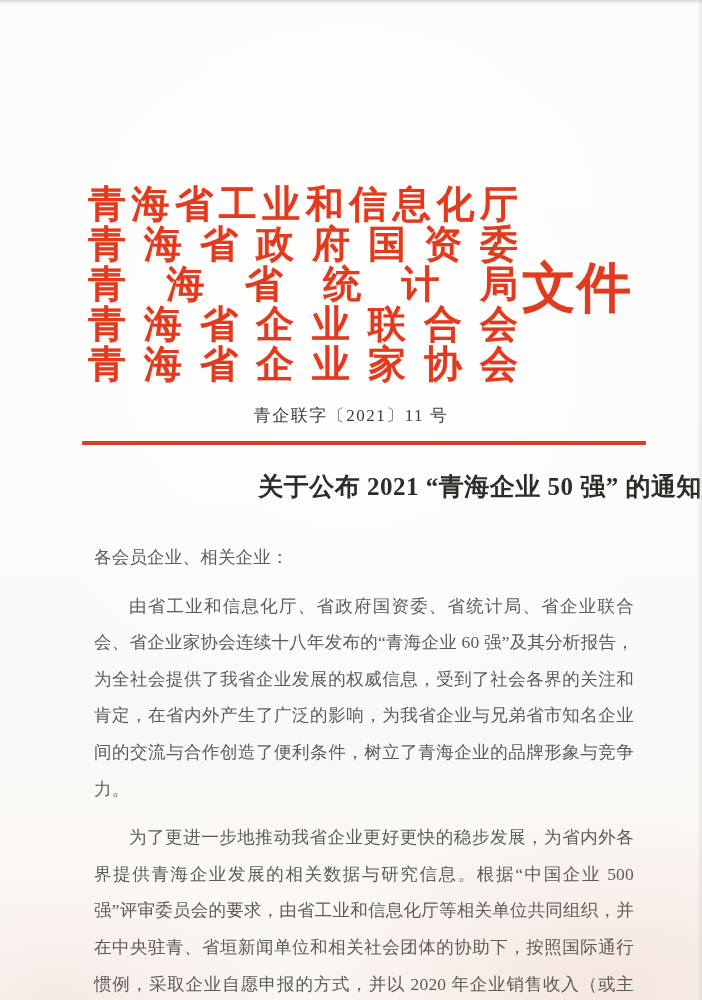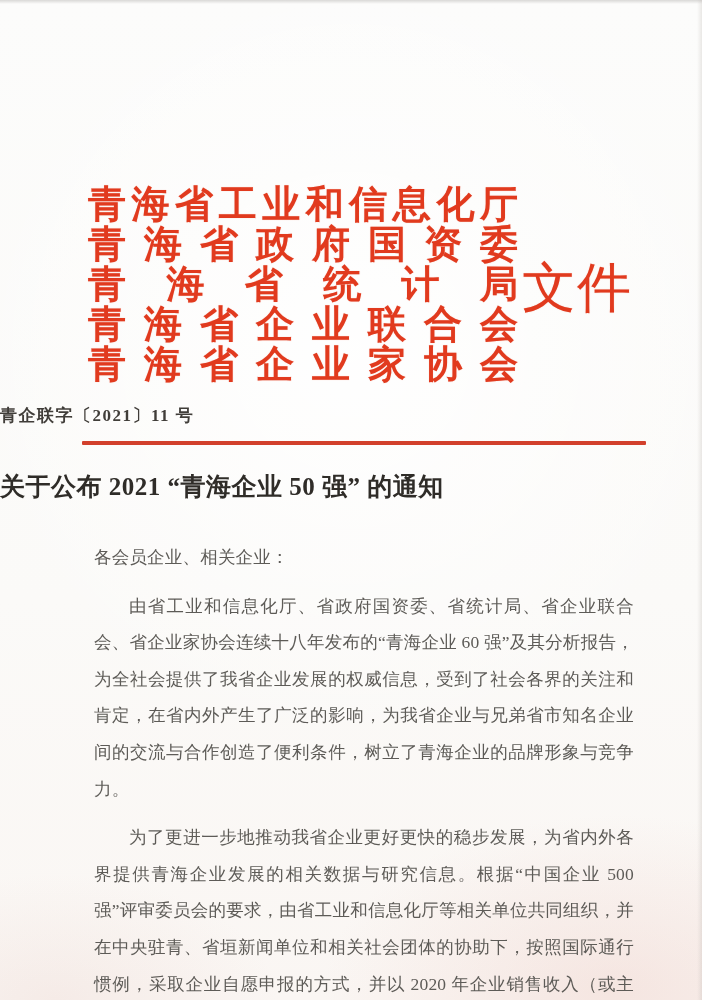--- a/index.html
+++ b/index.html
@@ -47,59 +47,59 @@
     height: 40px;
     line-height: 40px;
     font-size: 38px;
     font-weight: 900;
     color: var(--header-red, #e13a1e);
     white-space: nowrap;
     text-shadow: 0 0 1px rgba(225,58,30,0.35);
   }
   .lh-suffix {
     font-size: 54px;
-    font-weight: 400;
+    font-weight: 700;
     color: var(--header-red, #e13a1e);
     line-height: 1;
     margin-left: 4px;
     letter-spacing: 1px;
     text-shadow: 0 0 1px rgba(225,58,30,0.35);
     transform: translateY(4px);
   }
 
   
   .doc-number {
     position: absolute;
     top: 404px; left: 0; right: 0;
-    text-align: left;
+    text-align: center;
     font-size: 17px;
     letter-spacing: 1.5px;
     color: #403d39;
-    font-weight: bold;
   }
 
   
   .red-divider {
     position: absolute;
     top: 441px; left: 82px;
     width: 564px; height: 4px;
     background: var(--divider-red, #d2402c);
     border-radius: 1px;
   }
 
   
   .doc-title {
     position: absolute;
     top: 470px; left: 0; right: 0;
     margin: 0;
-    text-align: left;
+    text-align: right;
     font-size: 25px;
     font-weight: 700;
     letter-spacing: 0.5px;
     color: #2f2c28;
+    padding-left: 32px;
   }
 
   
   .doc-body {
     position: absolute;
     top: 527px; left: 82px;
     width: 564px;
     font-size: 17.5px;
     line-height: 36.6px;
     color: #5d5b57;

